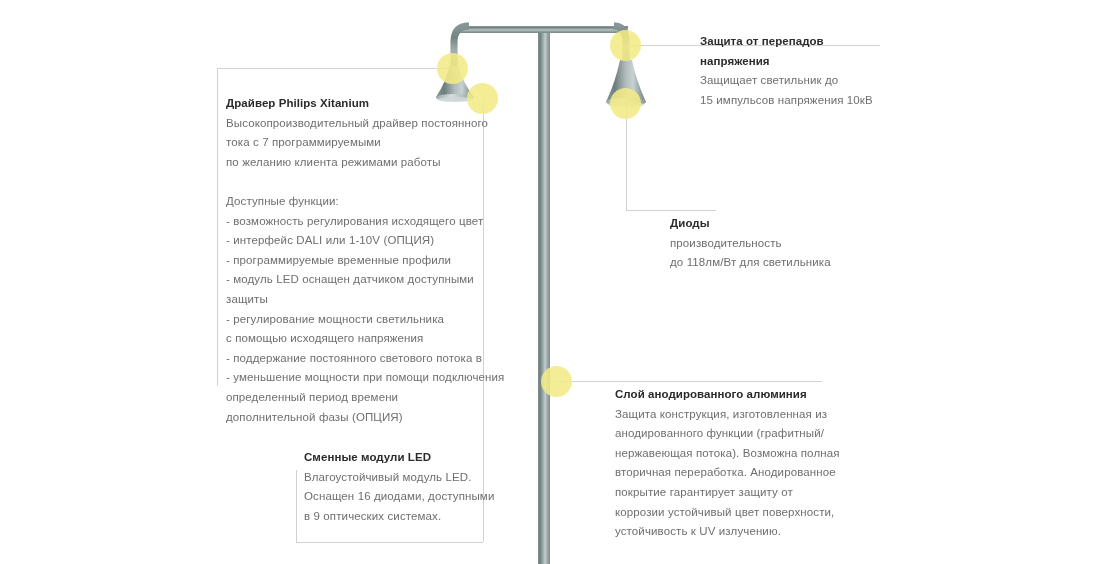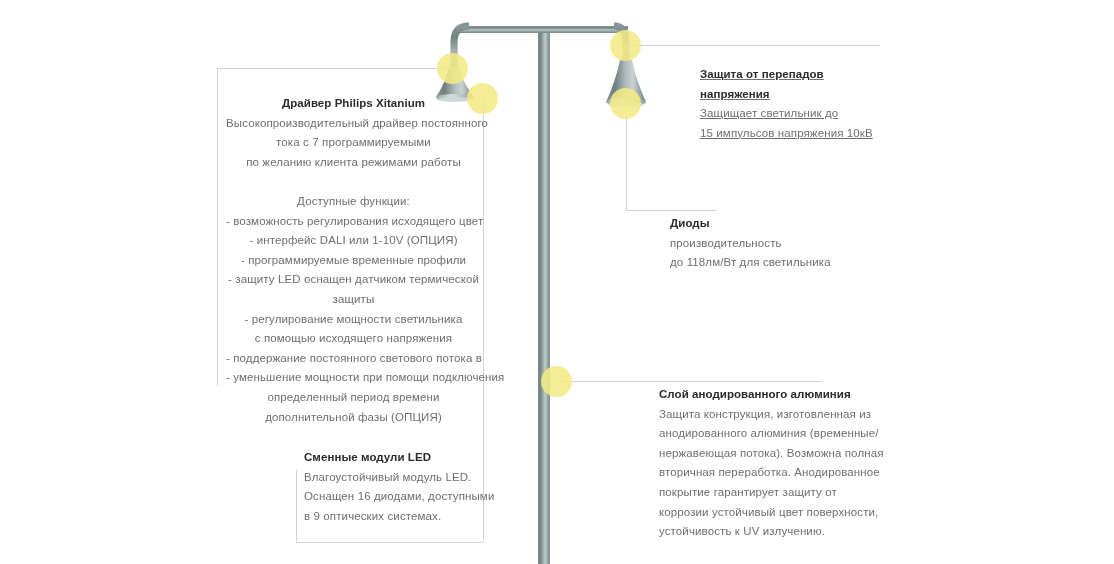--- a/index.html
+++ b/index.html
@@ -143,57 +143,57 @@
   <div class="rule-h" style="left:626px; top:210px; width:90px;"></div>
 
   <div class="rule-h" style="left:556px; top:381px; width:266px;"></div>
 
   <div class="marker" style="left:437px; top:53px; width:31px; height:31px;"></div>
   <div class="marker" style="left:467px; top:83px; width:31px; height:31px;"></div>
   <div class="marker" style="left:610px; top:30px; width:31px; height:31px;"></div>
   <div class="marker" style="left:610px; top:88px; width:31px; height:31px;"></div>
   <div class="marker" style="left:541px; top:366px; width:31px; height:31px;"></div>
 
-  <div class="callout" style="left:226px; top:94px; width:255px;text-align:center;">
+  <div class="callout" style="left:226px; top:94px; width:255px;">
     <div class="c-title">Драйвер Philips Xitanium</div>
     <div class="c-line">Высокопроизводительный драйвер постоянного</div>
     <div class="c-line">тока с 7 программируемыми</div>
     <div class="c-line">по желанию клиента режимами работы</div>
     <div class="c-spacer"></div>
     <div class="c-line">Доступные функции:</div>
     <div class="c-line">- возможность регулирования исходящего цвет</div>
     <div class="c-line">- интерфейс DALI или 1-10V (ОПЦИЯ)</div>
     <div class="c-line">- программируемые временные профили</div>
-    <div class="c-line">- защиту LED оснащен датчиком термической</div>
+    <div class="c-line">- модуль LED оснащен датчиком доступными</div>
     <div class="c-line">защиты</div>
     <div class="c-line">- регулирование мощности светильника</div>
     <div class="c-line">с помощью исходящего напряжения</div>
     <div class="c-line">- поддержание постоянного светового потока в</div>
     <div class="c-line">- уменьшение мощности при помощи подключения</div>
     <div class="c-line">определенный период времени</div>
     <div class="c-line">дополнительной фазы (ОПЦИЯ)</div>
   </div>
 
-  <div class="callout" style="left:700px; top:65px; width:220px;text-decoration:underline;">
+  <div class="callout" style="left:700px; top:32px; width:220px;">
     <div class="c-title">Защита от перепадов</div>
     <div class="c-title">напряжения</div>
     <div class="c-line">Защищает светильник до</div>
     <div class="c-line">15 импульсов напряжения 10кВ</div>
   </div>
 
   <div class="callout" style="left:658px; top:214px; width:200px;margin-left:12px;">
     <div class="c-title">Диоды</div>
     <div class="c-line">производительность</div>
     <div class="c-line">до 118лм/Вт для светильника</div>
   </div>
 
-  <div class="callout" style="left:615px; top:385px; width:225px;margin-left:44px;">
+  <div class="callout" style="left:615px; top:385px; width:225px;">
     <div class="c-title">Слой анодированного алюминия</div>
     <div class="c-line">Защита конструкция, изготовленная из</div>
-    <div class="c-line">анодированного алюминия (временные/</div>
+    <div class="c-line">анодированного функции (графитный/</div>
     <div class="c-line">нержавеющая потока). Возможна полная</div>
     <div class="c-line">вторичная переработка. Анодированное</div>
     <div class="c-line">покрытие гарантирует защиту от</div>
     <div class="c-line">коррозии устойчивый цвет поверхности,</div>
     <div class="c-line">устойчивость к UV излучению.</div>
   </div>
 
   <div class="callout" style="left:304px; top:448px; width:200px;">
     <div class="c-title">Сменные модули LED</div>
     <div class="c-line">Влагоустойчивый модуль LED.</div>

